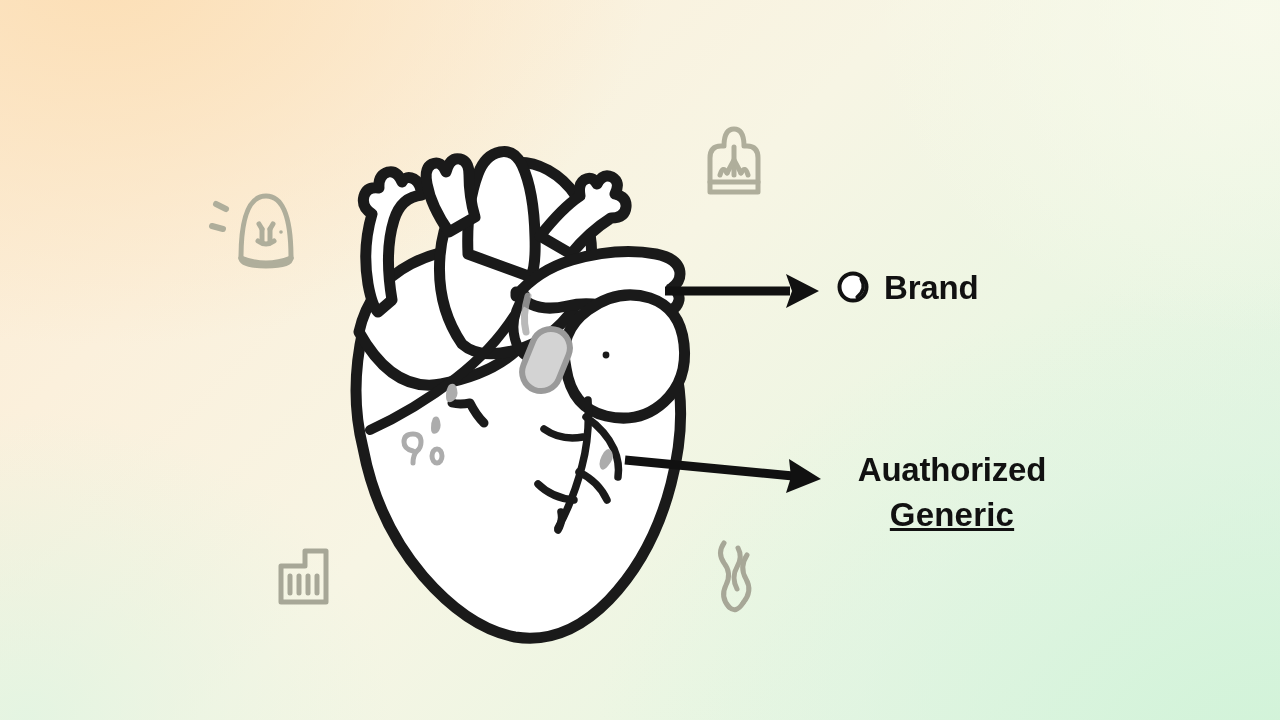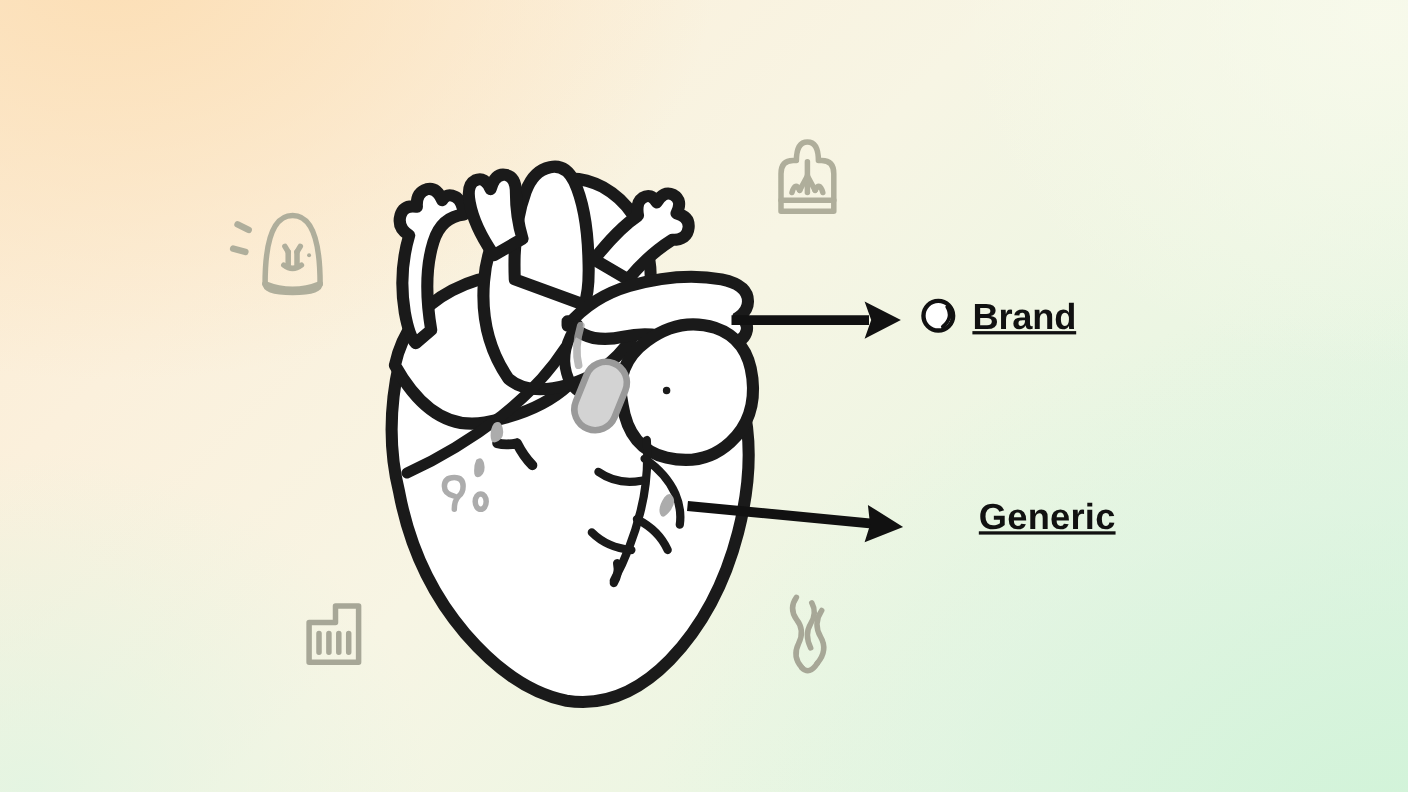--- a/index.html
+++ b/index.html
@@ -62,21 +62,20 @@
     color: #111111;
     font-weight: bold;
     letter-spacing: -0.2px;
     white-space: nowrap;
   }
   #label-brand {
     left: 884px;
     top: 268px;
     font-size: 33px;
     line-height: 40px;
-    text-decoration: underline;
   }
   #label-generic {
     left: 836px;
     top: 447px;
     font-size: 33px;
     line-height: 45px;
     text-align: center;
     width: 232px;
     white-space: normal;
   }
@@ -277,16 +276,17 @@
   </svg>
 
   <svg class="pill-icon" viewBox="0 0 34 34">
     <circle cx="17" cy="17" r="13.5" fill="#FFFFFF" stroke="#111111" stroke-width="4"></circle>
     <path d="M25 9 q6 10 -4 18" fill="none" stroke="#111111" stroke-width="3.2" stroke-linecap="round"></path>
   </svg>
 
   <div class="label" id="label-brand">Brand</div>
 
   <div class="label" id="label-generic">
+    <span class="ln ln1">Auathorized</span>
     <span class="ln ln2">Generic</span>
   </div>
 
 </div>
 
 </body></html>

